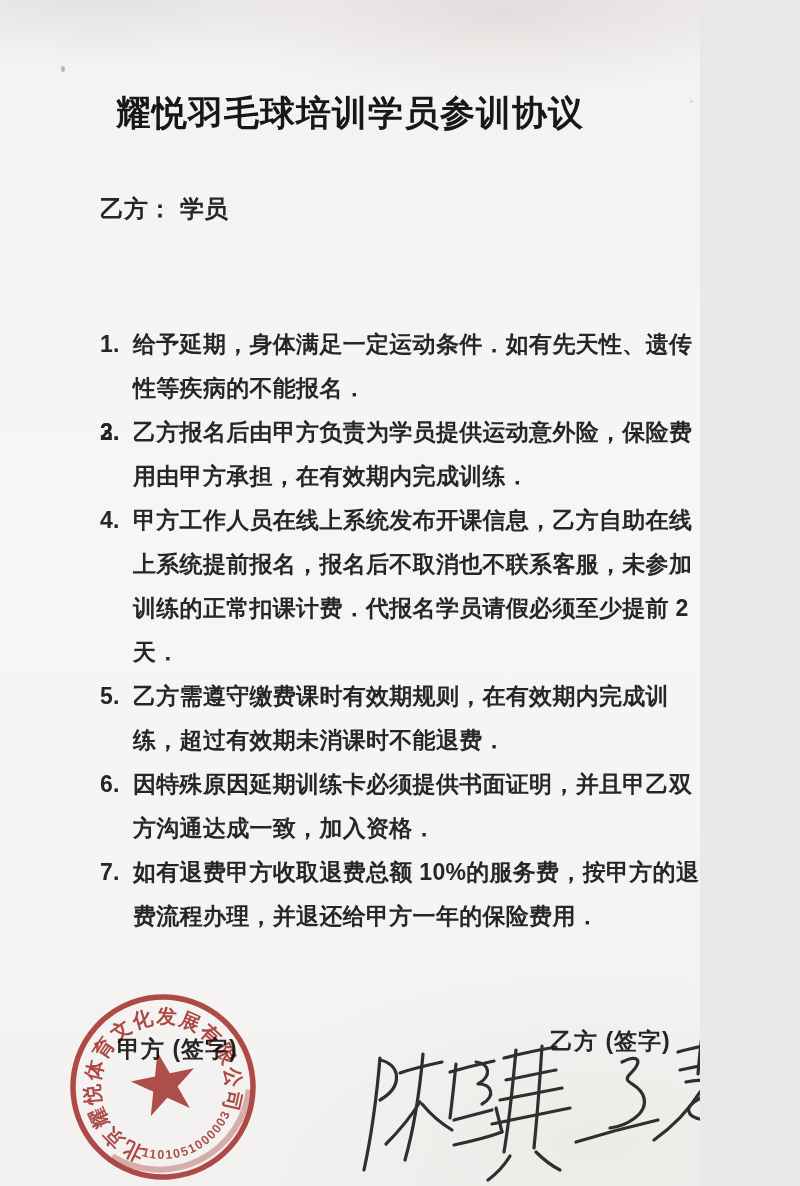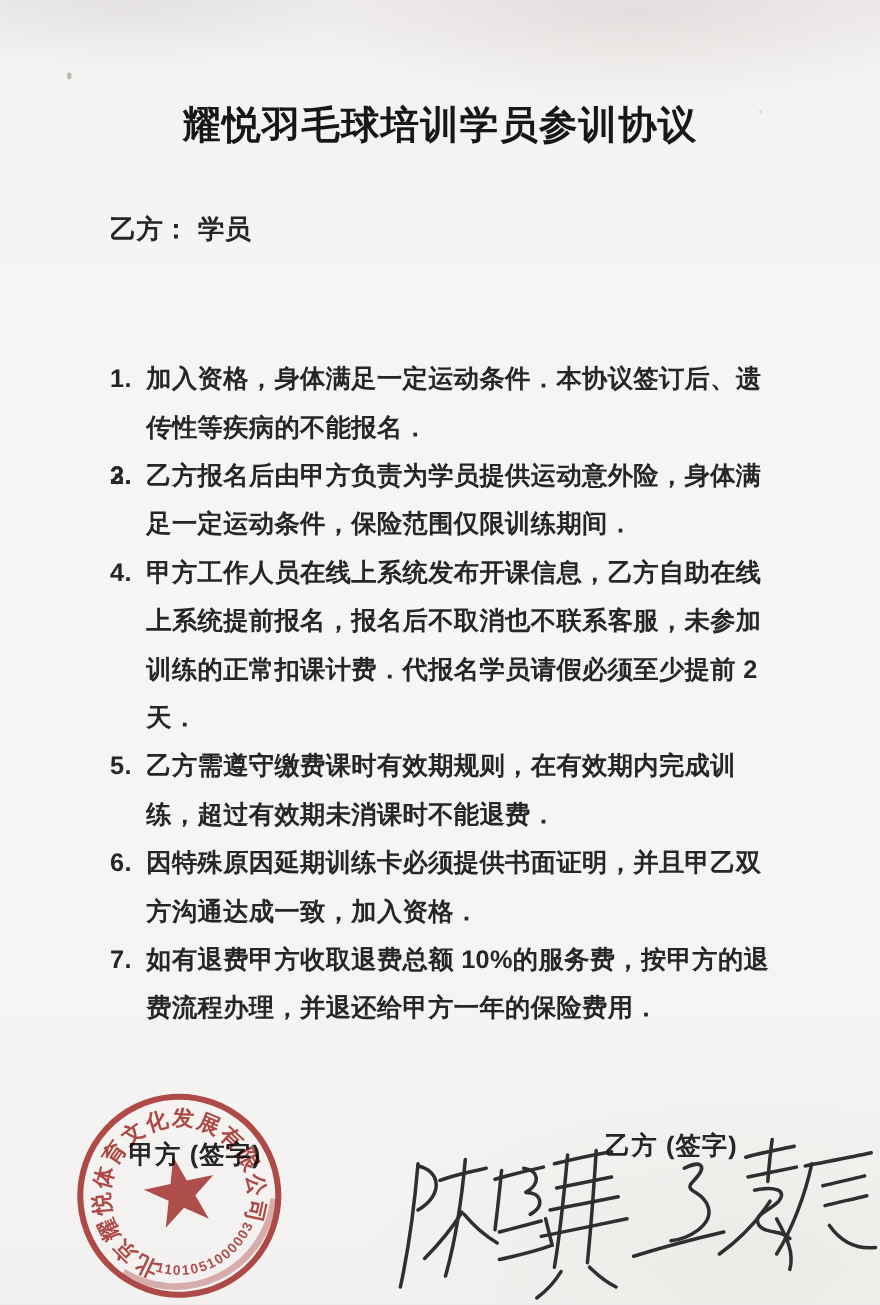--- a/index.html
+++ b/index.html
@@ -1,17 +1,17 @@
 <!DOCTYPE html>
 <html><head>
 <meta charset="utf-8">
 <style>
   html,body{margin:0;padding:0;background:#e8e8e8;}
   .page{
-    position:relative;width:800px;height:1186px;overflow:hidden;
+    position:relative;width:700px;height:1186px;overflow:hidden;
     font-family:"Liberation Sans","DejaVu Sans",sans-serif;
     color:#262626;
     background:
       radial-gradient(ellipse 420px 120px at 72% 1%, rgba(196,184,184,0.28), transparent 70%),
       radial-gradient(ellipse 300px 90px at 15% 0%, rgba(176,172,168,0.16), transparent 70%),
       radial-gradient(ellipse 500px 260px at 85% 96%, rgba(210,206,200,0.18), transparent 70%),
       linear-gradient(180deg,#eeeceb 0%,#f4f3f1 5%,#f7f6f4 45%,#f5f4f2 80%,#f2f1ef 100%);
   }
   .title{
     position:absolute;top:90px;left:0;width:100%;text-align:center;
@@ -47,28 +47,28 @@
 
   <div class="parties">
     <div class="party-row">
       <span class="plabel">乙方：</span><span class="pvalue">学员</span>
     </div>
   </div>
 
   <div class="clauses">
     <div class="clause">
       <span class="num">1.</span>
-      <span class="txt">加入资格，身体满足一定运动条件．本协议签订后、遗传性等疾病的不能报名．</span>
+      <span class="txt">给予延期，身体满足一定运动条件．如有先天性、遗传性等疾病的不能报名．</span>
     </div>
     <div class="clause">
       <span class="num">2.</span>
     </div>
     <div class="clause">
       <span class="num">3.</span>
-      <span class="txt">乙方报名后由甲方负责为学员提供运动意外险，身体满足一定运动条件，保险范围仅限训练期间．</span>
+      <span class="txt">乙方报名后由甲方负责为学员提供运动意外险，保险费用由甲方承担，在有效期内完成训练．</span>
     </div>
     <div class="clause">
       <span class="num">4.</span>
       <span class="txt">甲方工作人员在线上系统发布开课信息，乙方自助在线上系统提前报名，报名后不取消也不联系客服，未参加训练的正常扣课计费．代报名学员请假必须至少提前 2 天．</span>
     </div>
     <div class="clause">
       <span class="num">5.</span>
       <span class="txt">乙方需遵守缴费课时有效期规则，在有效期内完成训练，超过有效期未消课时不能退费．</span>
     </div>
     <div class="clause">

